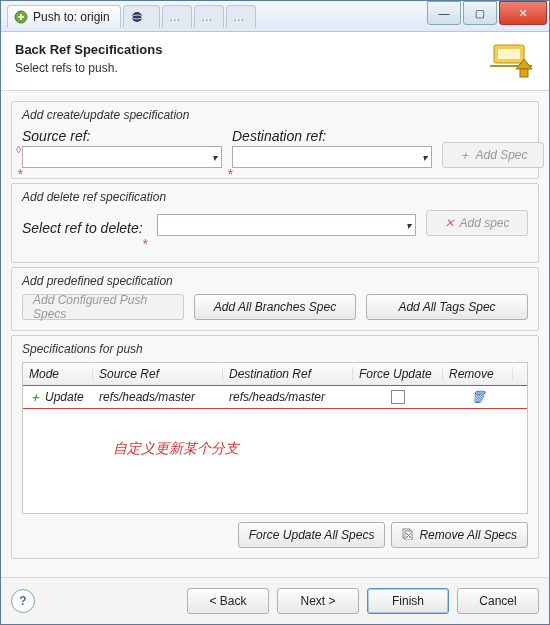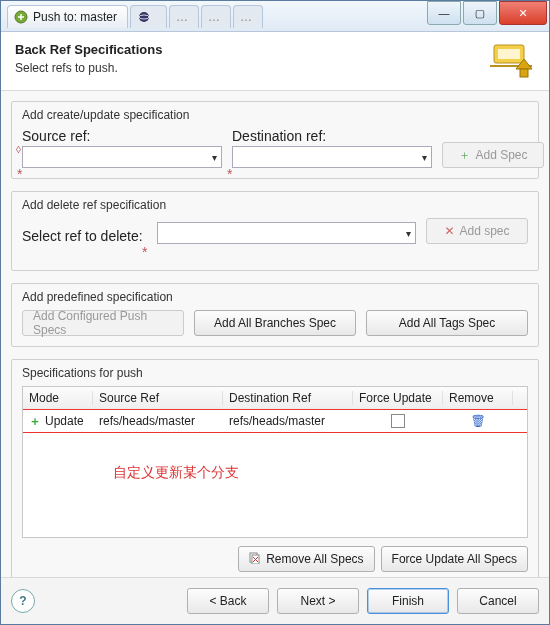--- a/index.html
+++ b/index.html
@@ -54,21 +54,21 @@
   .header .subtitle { font-size: 12px; color: #333; }
   .header .icon-big {
     width: 48px; height: 40px;
     display: flex; align-items: center; justify-content: center;
   }
 
   
   .body {
     flex: 1; padding: 10px; overflow: auto;
     background: #f8f8f8;
-    display: flex; flex-direction: column; gap: 12px;
+    display: flex; flex-direction: column; gap: 4px; font-style: italic;
   }
   .group {
     border: 1px solid #d0d0d0; border-radius: 2px;
     background: #f8f8f8;
     padding: 6px 10px 10px 10px;
   }
   .group-title { font-size: 12px; color: #333; margin-bottom: 6px; }
 
   .row { display: flex; gap: 10px; align-items: flex-end; }
   .field { display: flex; flex-direction: column; gap: 2px; }
@@ -150,21 +150,21 @@
 <div class="window">
 
   <div class="titlebar">
     <div class="tab">
       <span class="ico">
         <svg width="14" height="14" viewBox="0 0 14 14">
             <circle cx="7" cy="7" r="6" fill="#7a3" stroke="#573" stroke-width="1"></circle>
             <path d="M4 7h6M7 4v6" stroke="#fff" stroke-width="1.5"></path>
           </svg>
       </span>
-      <span>Push to: master</span>
+      <span>Push to: origin</span>
     </div>
     <div class="tab inactive">
       <span class="ico">
         <svg width="12" height="12" viewBox="0 0 12 12">
             <circle cx="6" cy="6" r="5" fill="#336"></circle>
             <ellipse cx="6" cy="6" rx="5" ry="2" fill="none" stroke="#fff" stroke-width="0.8"></ellipse>
           </svg>
       </span>
     </div>
     <div class="tab inactive">
@@ -290,34 +290,34 @@
             <span style="width:12px;height:12px;border:1px solid #888;background:#fff;display:inline-block"></span>
           </div>
           <div class="center">
             <span style="color:#36c">🗑</span>
           </div>
         </div>
         <div class="annotation">自定义更新某个分支</div>
       </div>
 
       <div class="spec-actions">
+        <div class="btn">
+          <span>Force Update All Specs</span>
+        </div>
         <div class="btn">
           <span>
             <svg width="12" height="12" viewBox="0 0 12 12">
                 <rect x="1" y="1" width="7" height="9" fill="#fff" stroke="#888"></rect>
                 <rect x="3" y="3" width="7" height="9" fill="#fff" stroke="#888"></rect>
                 <line x1="4" y1="5" x2="9" y2="10" stroke="#c33"></line>
                 <line x1="9" y1="5" x2="4" y2="10" stroke="#c33"></line>
               </svg>
           </span>
           <span>Remove All Specs</span>
         </div>
-        <div class="btn">
-          <span>Force Update All Specs</span>
-        </div>
       </div>
     </div>
 
   </div>
 
   <div class="footer">
     <div class="help-circle">
       <span>?</span>
     </div>
     <div class="spacer"></div>

